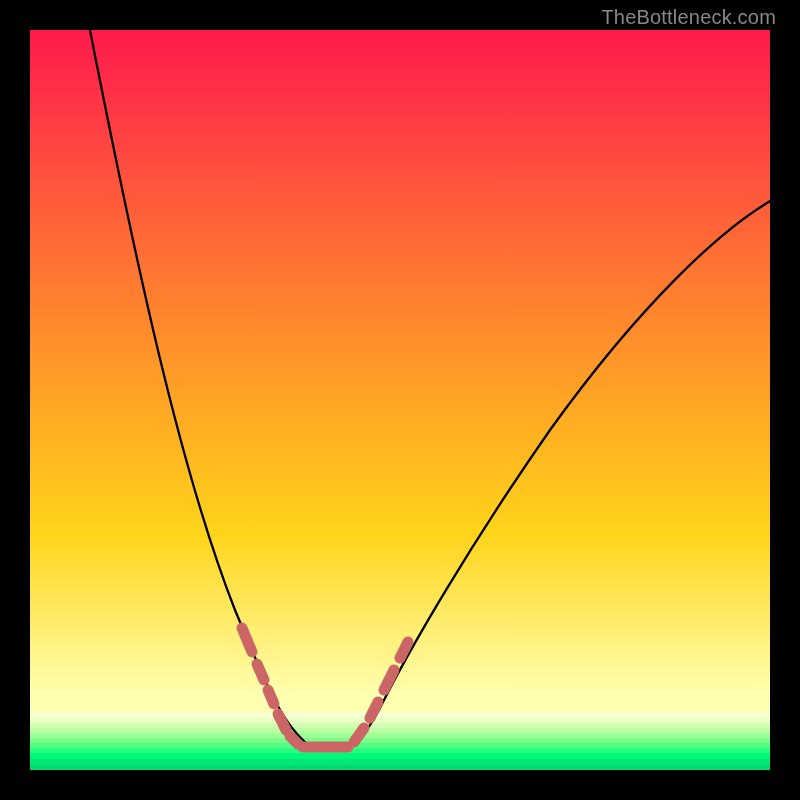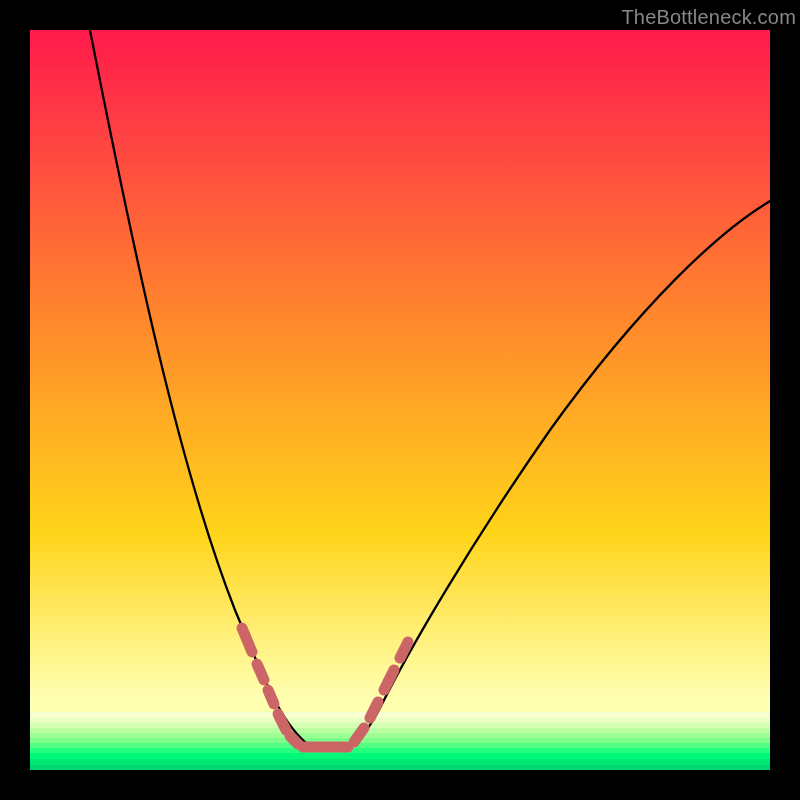--- a/index.html
+++ b/index.html
@@ -13,21 +13,21 @@
   }
   .frame {
     position: relative;
     width: 800px;
     height: 800px;
     background: #000;
   }
   .watermark {
     position: absolute;
     top: 6px;
-    right: 4px;
+    right: 24px;
     color: #888;
     font-size: 20px;
     letter-spacing: 0.2px;
     z-index: 10;
   }
   .plot {
     position: absolute;
     left: 30px;
     top: 30px;
     width: 740px;

